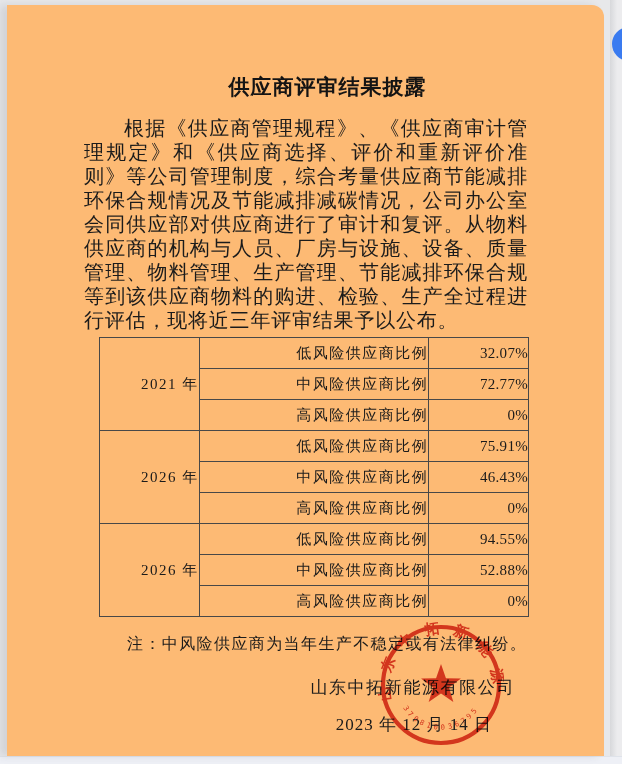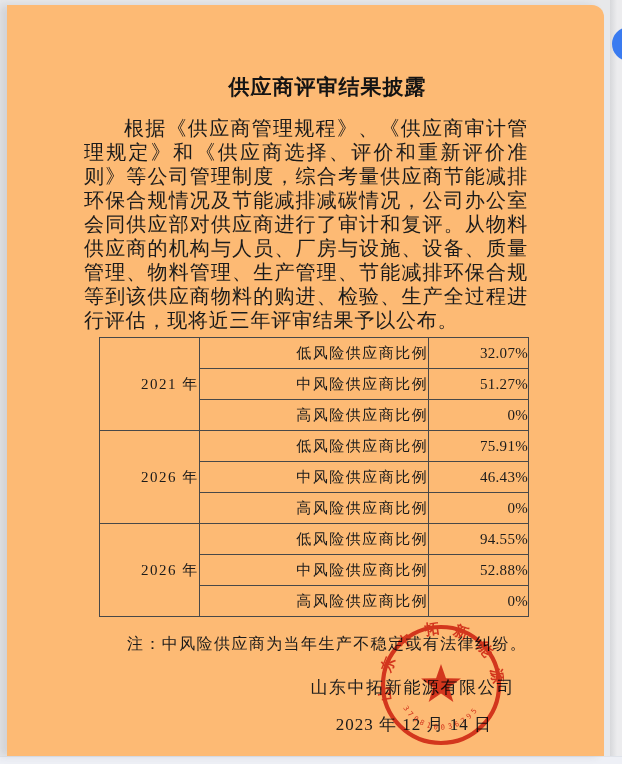--- a/index.html
+++ b/index.html
@@ -148,21 +148,21 @@
 
     <table class="eval-table">
       <tbody>
         <tr>
           <td class="year-cell" rowspan="3">2021 年</td>
           <td class="cat-cell">低风险供应商比例</td>
           <td class="val-cell">32.07%</td>
         </tr>
         <tr>
           <td class="cat-cell">中风险供应商比例</td>
-          <td class="val-cell">51.27%</td>
+          <td class="val-cell">72.77%</td>
         </tr>
         <tr>
           <td class="cat-cell">高风险供应商比例</td>
           <td class="val-cell">0%</td>
         </tr>
 
         <tr>
           <td class="year-cell" rowspan="3">2026 年</td>
           <td class="cat-cell">低风险供应商比例</td>
           <td class="val-cell">75.91%</td>

